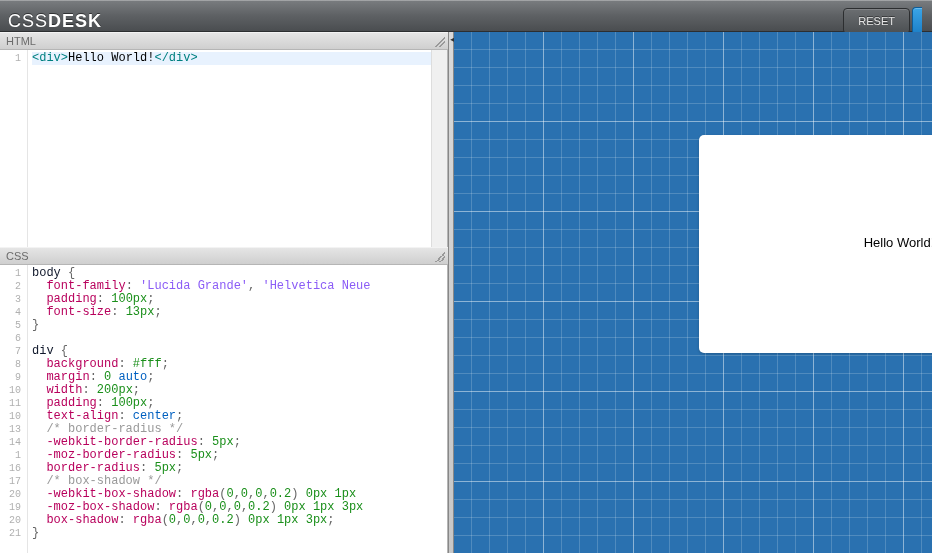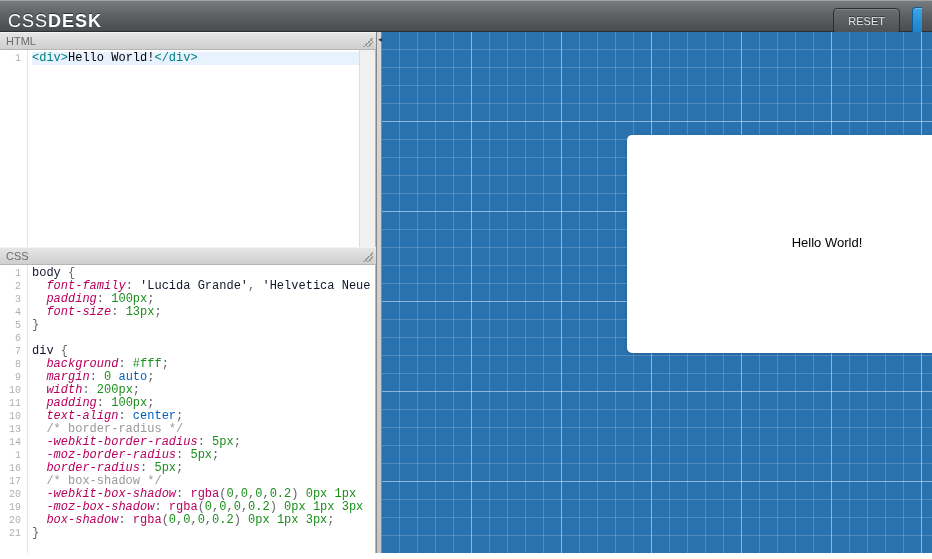--- a/index.html
+++ b/index.html
@@ -11,21 +11,21 @@
   border-bottom: 1px solid #2c2e30;
   display: flex;
   align-items: center;
   padding: 11px 10px 0 8px;
   justify-content: space-between;
   color: #fff;
   box-shadow: inset 0 1px 0 rgba(255,255,255,0.3);
 }
 .logo { font-size: 18px; font-weight: normal; letter-spacing: 1px; text-shadow: 0 -1px 0 rgba(0,0,0,0.5); }
 .logo .bold { font-weight: bold; }
-.header-right { display: flex; gap: 12px; align-items: center; }
+.header-right { display: flex; gap: 2px; align-items: center; }
 .btn {
   background: linear-gradient(to bottom,#6b6e71,#4c5053);
   border: 1px solid #2c2e30;
   color: #e5e5e5;
   font-size: 11px;
   padding: 6px 14px;
   border-radius: 4px;
   cursor: pointer;
   text-shadow: 0 -1px 0 rgba(0,0,0,0.5);
   box-shadow: inset 0 1px 0 rgba(255,255,255,0.15);
@@ -34,21 +34,21 @@
   width: 10px; height: 28px;
   background: linear-gradient(to bottom,#3aa5e8,#1c7fc7);
   border: 1px solid #0d5d99;
   border-right: none;
   border-radius: 4px 0 0 4px;
   box-shadow: inset 0 1px 0 rgba(255,255,255,0.25);
 }
 
 .main { display: flex; height: 521px; }
 
-.left-col { width: 376px; display: flex; flex-direction: column; background: #fff; }
+.left-col { width: 448px; display: flex; flex-direction: column; background: #fff; }
 
 .pane-head {
   height: 18px;
   background: linear-gradient(to bottom,#e5e5e5,#cfcfcf);
   border-top: 1px solid #f3f3f3;
   border-bottom: 1px solid #b5b5b5;
   font-size: 11px;
   color: #6b6b6b;
   padding-left: 6px;
   line-height: 16px;
@@ -90,22 +90,22 @@
   overflow: hidden;
 }
 .code .line { height: 13px; }
 .active-line { background: #e8f2fe; }
 
 
 .tag { color: #008080; }
 .txt { color: #000; }
 .sel { color: #0f172a; }
 .br  { color: #666; }
-.prop{ color: #b8005c; font-style: italic; }
-.val { color: #0f172a; }
+.prop{ color: #b8005c; }
+.val { color: #8b5cf6; }
 .num { color: #1a8f1a; }
 .fn  { color: #b8005c; }
 .cm  { color: #999; }
 .kw  { color: #0060c0; }
 
 .scroll-track {
   position: absolute; right: 0; top: 0; bottom: 0; width: 16px;
   background: #f0f0f0; border-left: 1px solid #ddd;
 }
 

